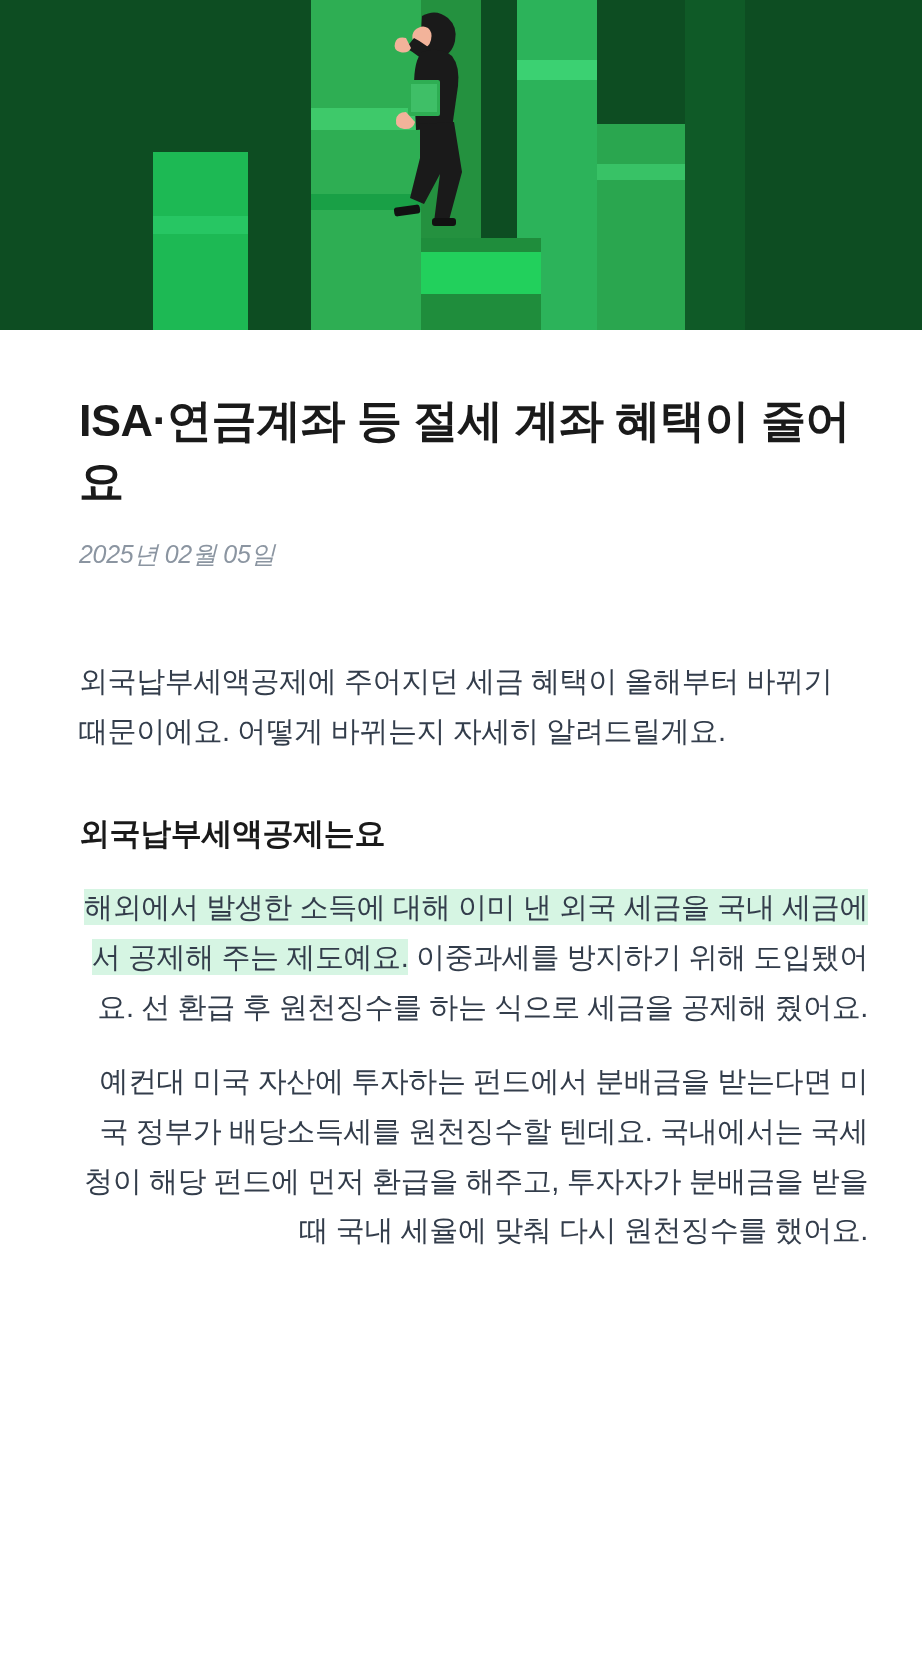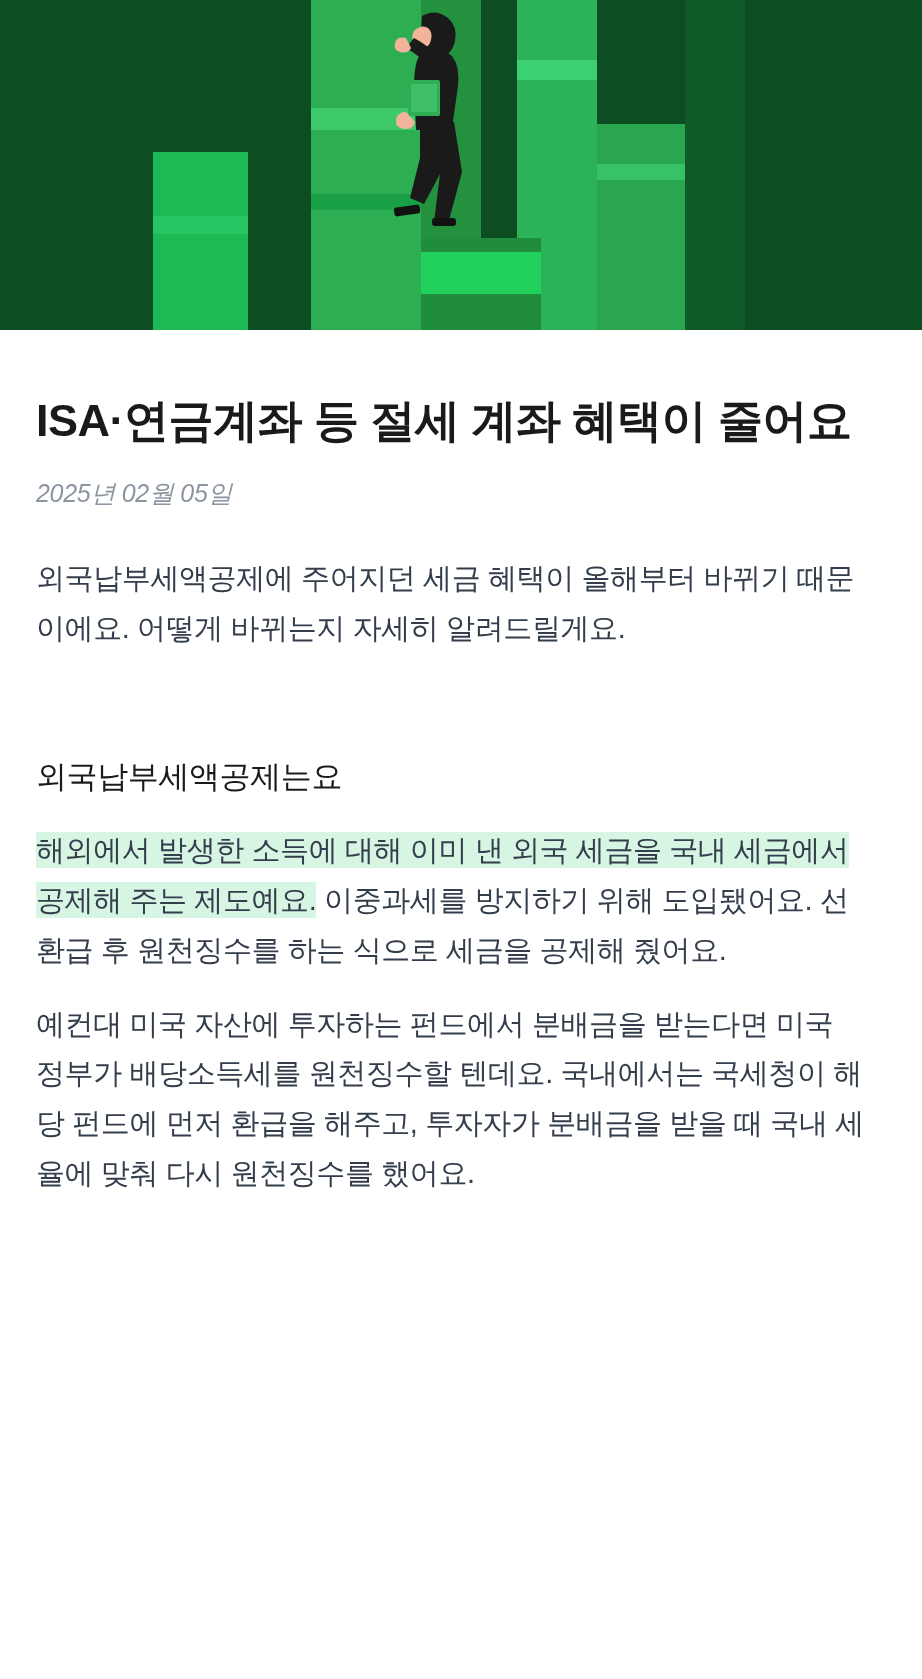--- a/index.html
+++ b/index.html
@@ -37,56 +37,57 @@
   .bar-f { left: 517px; width: 80px; height: 330px; background: #2cb35a; }
   .bar-f2 { left: 517px; bottom: 250px; width: 80px; height: 20px; background: #3bd172; }
   .bar-g { left: 597px; width: 88px; height: 206px; background: #2aa64f; }
   .bar-g2 { left: 597px; bottom: 150px; width: 88px; height: 16px; background: #38c266; }
   .bar-h { left: 685px; width: 60px; height: 330px; background: #0f5a27; }
 
   .person { position: absolute; left: 370px; top: 8px; width: 130px; height: 220px; }
 
   
   .article {
-    padding: 60px 54px 0 36px;
+    padding: 60px 54px 0 79px;
   }
   .title {
     font-size: 45px;
     line-height: 1.36;
     font-weight: bold;
     color: #1a1a1a;
     letter-spacing: -0.5px;
   }
   .date {
     margin-top: 26px;
     font-size: 25px;
     color: #8b95a1;
     letter-spacing: -0.3px;
     font-style: italic;
   }
   .lead {
-    margin-top: 44px;
+    margin-top: 86px;
     font-size: 29px;
     line-height: 1.72;
     color: #333d4b;
     letter-spacing: -0.4px;
   }
   .section-heading {
-    margin-top: 102px;
+    margin-top: 56px;
     font-size: 31px;
-    font-weight: normal;
+    font-weight: bold;
     color: #1a1a1a;
     letter-spacing: -0.4px;
   }
   .para {
     margin-top: 28px;
     font-size: 29px;
     line-height: 1.72;
     color: #333d4b;
     letter-spacing: -0.4px;
+    text-align: right;
   }
   .para + .para { margin-top: 24px; }
   .hl {
     background: #d6f5e3;
     padding: 2px 0;
     box-decoration-break: clone;
     -webkit-box-decoration-break: clone;
   }
 </style>
 </head>

